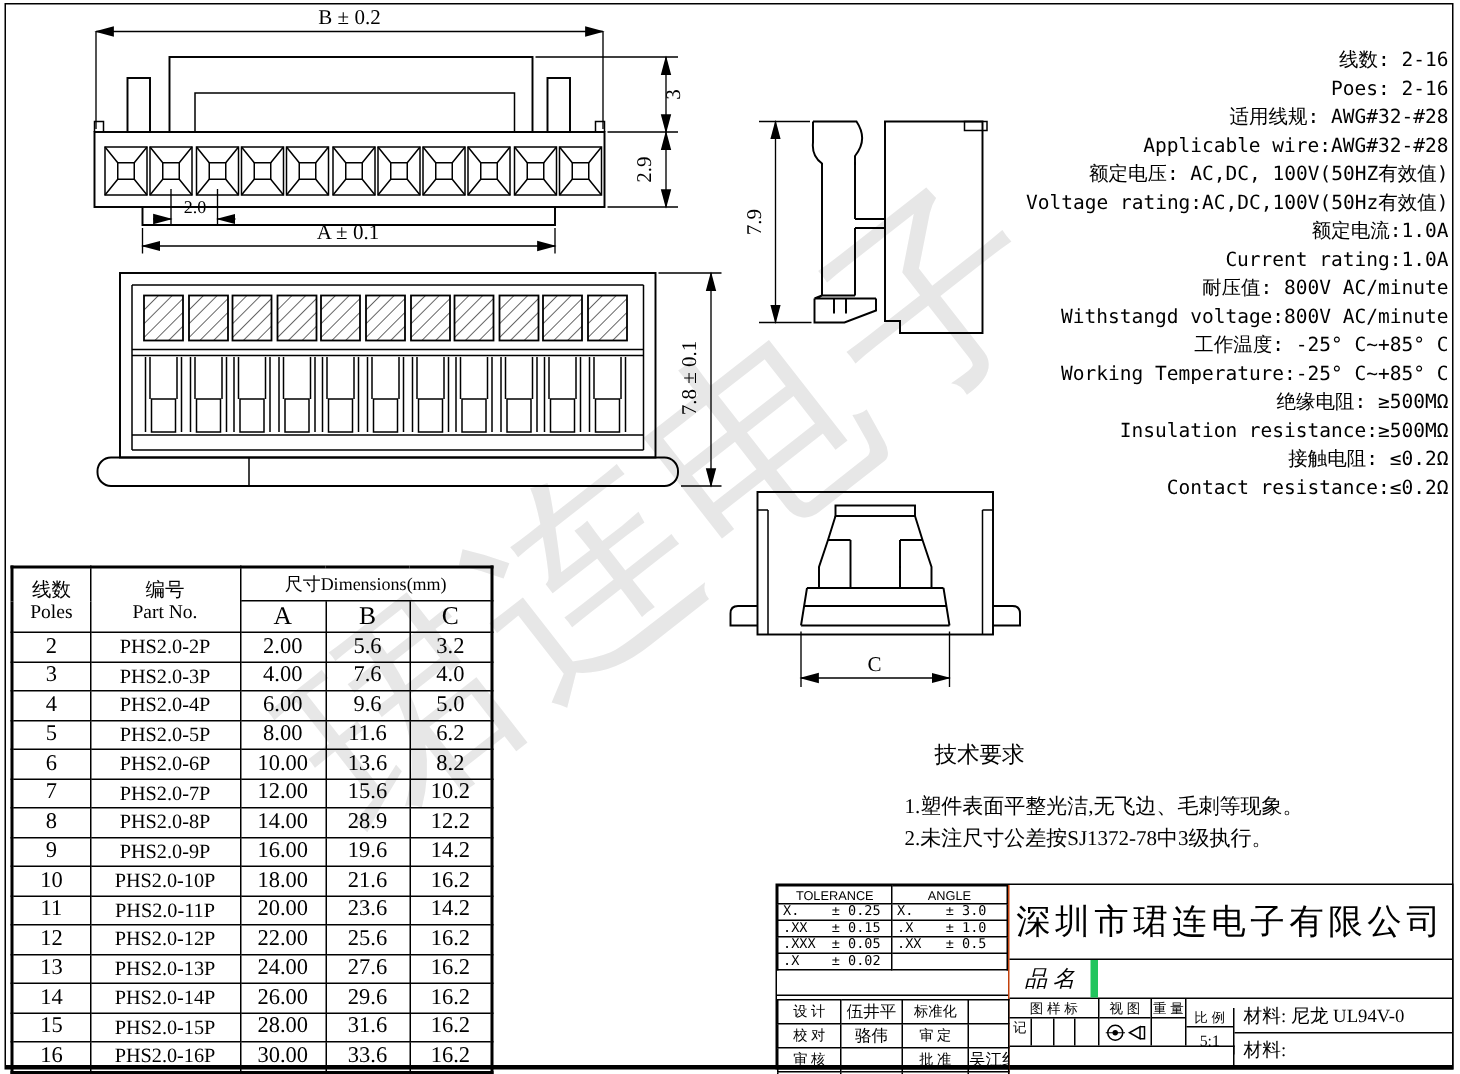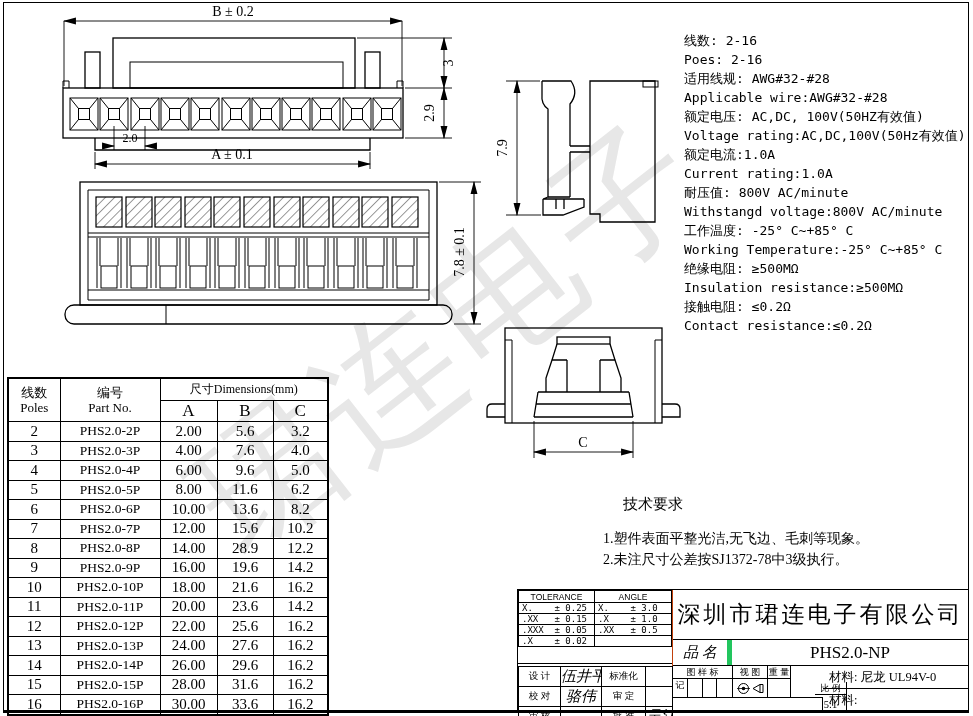--- a/index.html
+++ b/index.html
@@ -13,21 +13,21 @@
   svg.draw{position:absolute;left:0;top:0;z-index:2;}
   svg .s{fill:none;stroke:#000;stroke-width:1.3px;}
   svg .t{fill:none;stroke:#000;stroke-width:1px;}
   svg .d{fill:none;stroke:#000;stroke-width:0.9px;}
   svg text{fill:#000;font-family:"Liberation Serif",serif;font-size:14px;}
   svg text.sm{font-size:12px;}
 
   
   .spec{position:absolute;left:684px;top:31px;z-index:3;
         font-family:"DejaVu Sans Mono",monospace;font-size:13px;line-height:19px;
-        white-space:pre;}
+        white-space:pre;text-align:right;}
 
   
   .dimtbl{position:absolute;left:7px;top:377px;z-index:3;border-collapse:collapse;
           table-layout:fixed;border:2px solid #000;}
   .dimtbl th,.dimtbl td{border:1px solid #000;text-align:center;padding:0;overflow:hidden;
           font-family:"Liberation Serif",serif;}
   .dimtbl thead th{font-weight:normal;}
   .dimtbl .hcn{font-size:13px;line-height:15px;}
   .dimtbl .hdim{font-size:12px;height:21px;}
   .dimtbl .habc{font-size:17px;height:20px;}
@@ -46,42 +46,42 @@
   table.tolt{border-collapse:collapse;width:154px;table-layout:fixed;}
   table.tolt th,table.tolt td{border:1px solid #000;padding:0;}
   table.tolt th{height:12px;font-size:8.5px;font-weight:normal;text-align:center;
                 font-family:"Liberation Sans",sans-serif;}
   table.tolt td{height:11px;font-size:9px;font-family:"DejaVu Sans Mono",monospace;
                 white-space:pre;padding-left:3px;}
   .tbempty{position:absolute;left:0;top:60px;width:154px;height:14px;border-bottom:1px solid #000;}
   table.sigt{position:absolute;left:0;top:76px;border-collapse:collapse;width:154px;table-layout:fixed;}
   table.sigt td{border:1px solid #000;height:10.5px;font-size:9.5px;text-align:center;
                 padding:0;overflow:hidden;white-space:nowrap;}
-  table.sigt td.name{font-style:italic;font-size:15px;}
+  table.sigt td.name{font-size:11px;}
   table.sigt td.date{font-size:6.5px;}
   .tbright{position:absolute;left:155px;top:0;width:295px;height:122px;}
   .company{height:50px;border-bottom:1px solid #000;display:flex;align-items:center;
            justify-content:center;font-size:23px;letter-spacing:3px;white-space:nowrap;}
   .prod{height:26px;border-bottom:1px solid #000;display:flex;}
   .prod-label{width:59px;border-right:5px solid #22c55e;display:flex;align-items:center;
               justify-content:center;font-size:15px;font-style:italic;}
   .prod-name{flex:1;display:flex;align-items:center;justify-content:center;font-size:17px;}
   .tbbottom{position:relative;height:45px;}
   .lblrow{height:13px;border-bottom:1px solid #000;font-size:9px;white-space:nowrap;
           display:flex;align-items:center;justify-content:center;overflow:hidden;
           font-family:"Liberation Sans",sans-serif;}
   .mark{position:absolute;left:0;top:0;width:60px;height:31px;border-right:1px solid #000;}
   .markcells{display:flex;height:18px;font-size:9px;}
   .markcells div{width:15px;border-right:1px solid #000;display:flex;align-items:flex-start;
                  justify-content:center;}
   .markcells div:last-child{border-right:none;}
   .viewc{position:absolute;left:60px;top:0;width:35px;height:31px;border-right:1px solid #000;}
   .viewsym{height:18px;display:flex;align-items:center;justify-content:center;}
   .wtc{position:absolute;left:95px;top:0;width:23px;height:31px;border-right:1px solid #000;}
-  .scalec{position:absolute;left:118px;top:16px;width:32px;height:31px;border-right:1px solid #000;margin-left:24px;}
+  .scalec{position:absolute;left:118px;top:6px;width:32px;height:31px;border-right:1px solid #000;}
   .scaleval{height:18px;display:flex;align-items:center;justify-content:center;font-size:10.5px;}
   .strip{position:absolute;left:0;top:31px;width:150px;height:14px;border-top:1px solid #000;
          border-right:1px solid #000;}
   .materials{position:absolute;left:150px;top:0;width:145px;height:45px;}
   .materials .m1{height:23px;border-bottom:1px solid #000;display:flex;align-items:center;
                  padding-left:6px;font-size:12.5px;white-space:nowrap;}
   .materials .m2{height:22px;display:flex;align-items:center;padding-left:6px;font-size:12.5px;}
 </style>
 </head>
 <body>
@@ -419,21 +419,20 @@
           <td>日 期</td>
           <td class="date">2013.11.27</td>
         </tr>
       </tbody>
         </table>
     </div>
     <div class="tbright">
       <div class="company">深圳市珺连电子有限公司</div>
       <div class="prod">
         <div class="prod-label">品 名</div>
-        <div class="prod-name">PHS2.0-NP</div>
       </div>
       <div class="tbbottom">
         <div class="mark">
           <div class="lblrow">图 样 标</div>
           <div class="markcells">
             <div>记</div>
             <div></div>
             <div></div>
             <div></div>
           </div>

